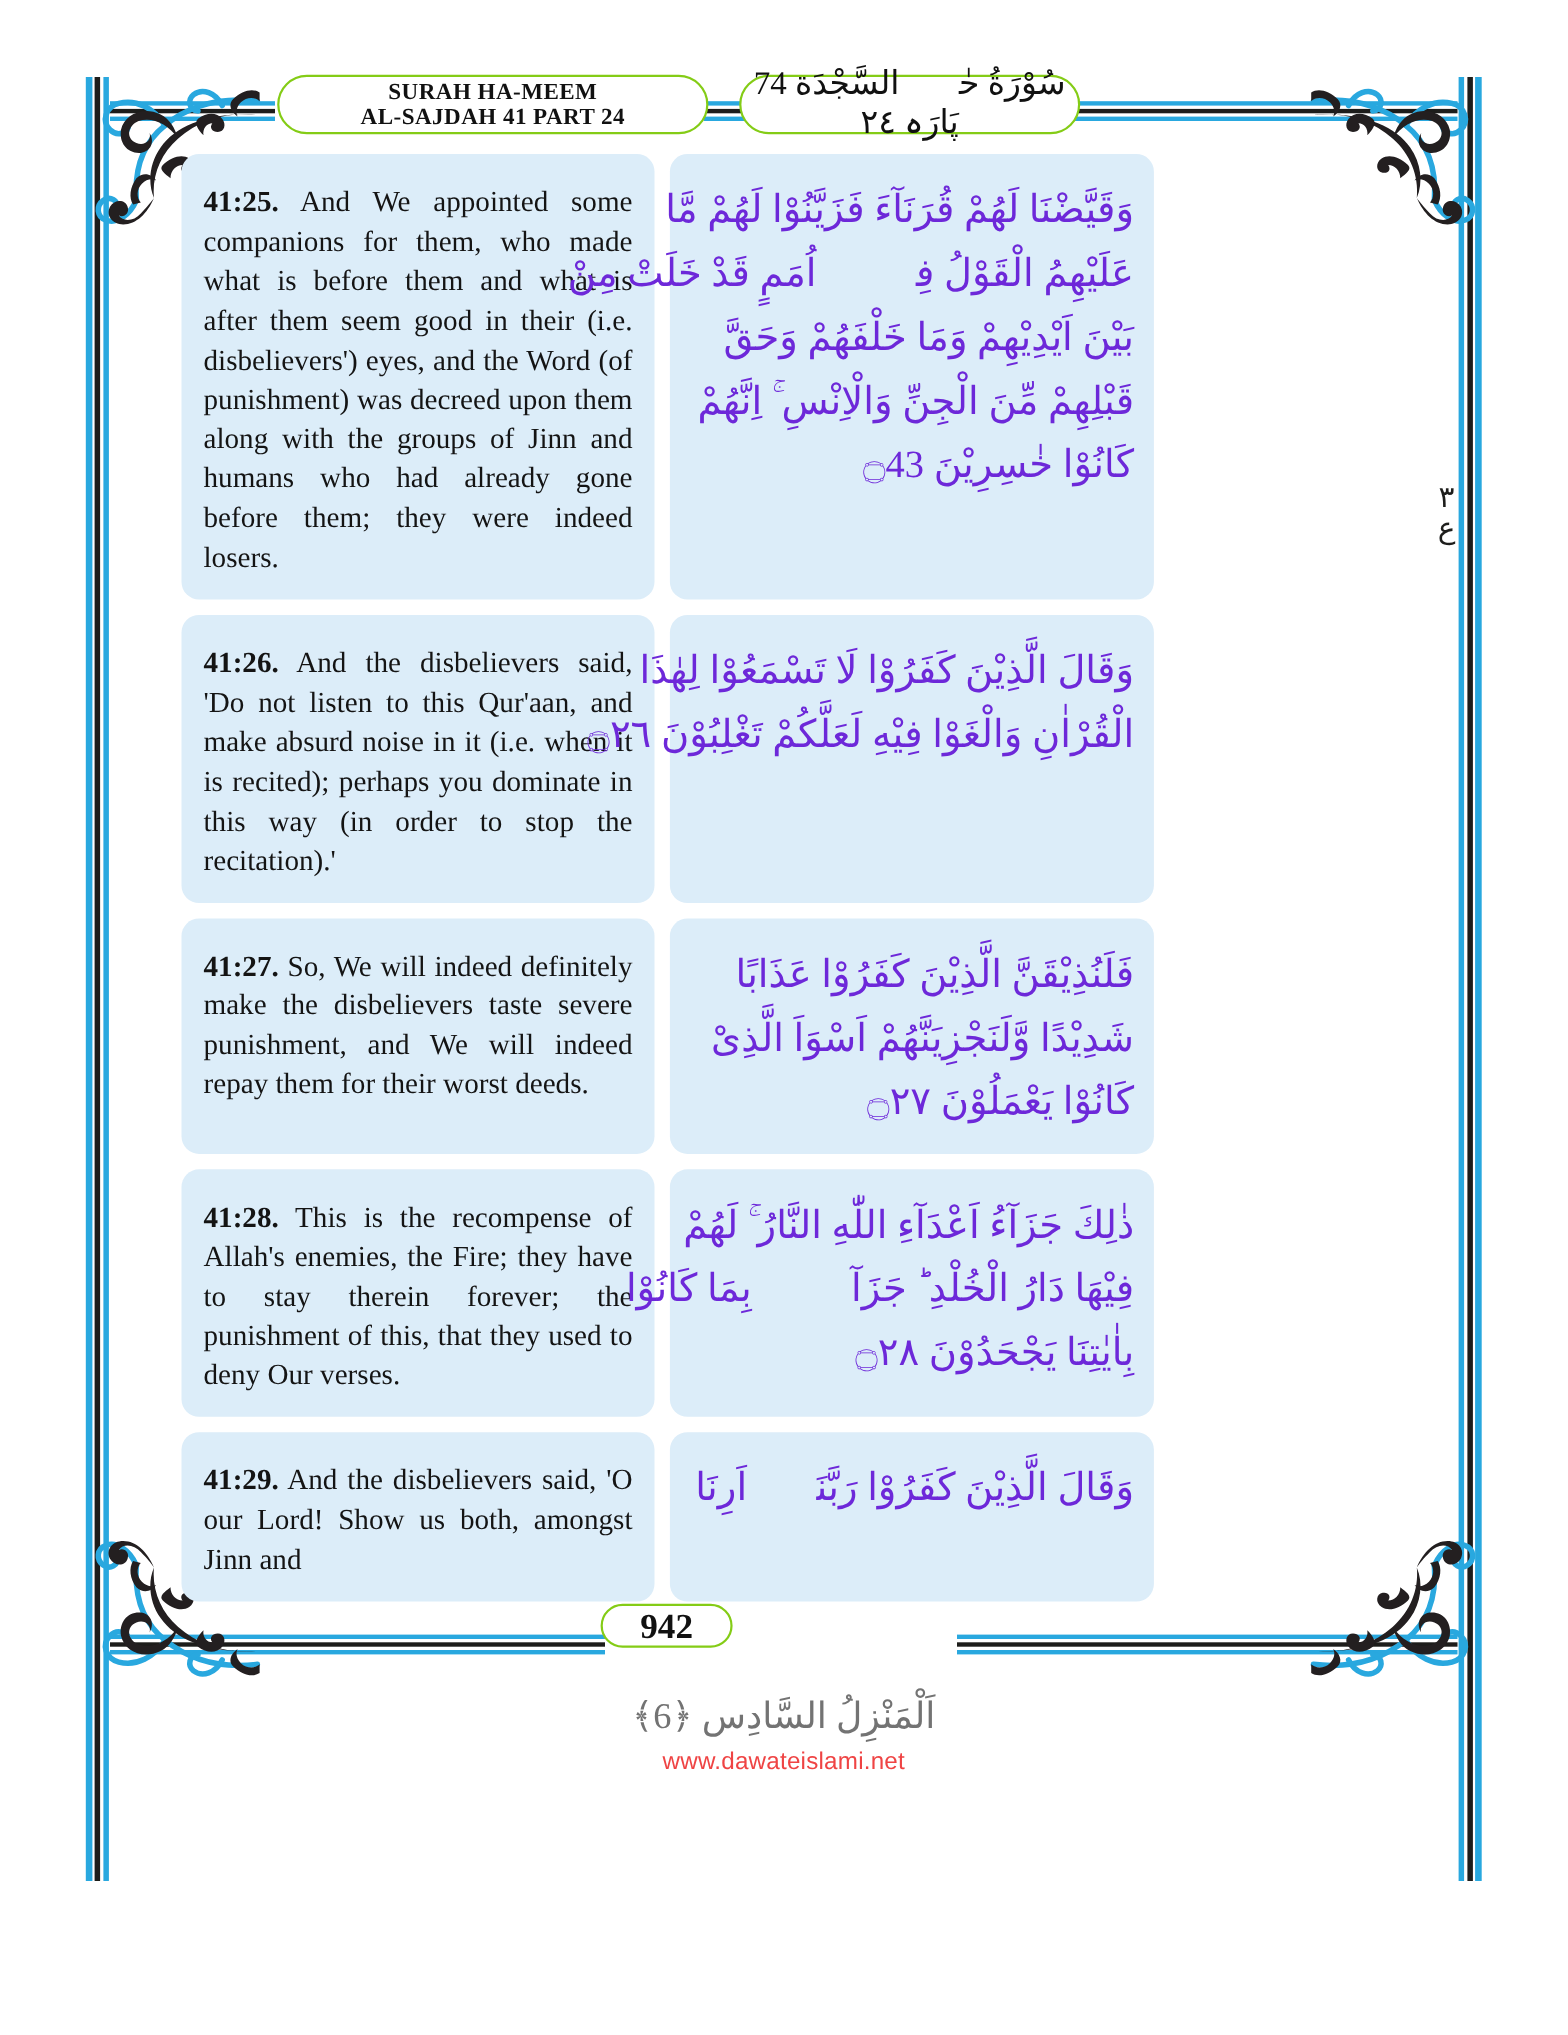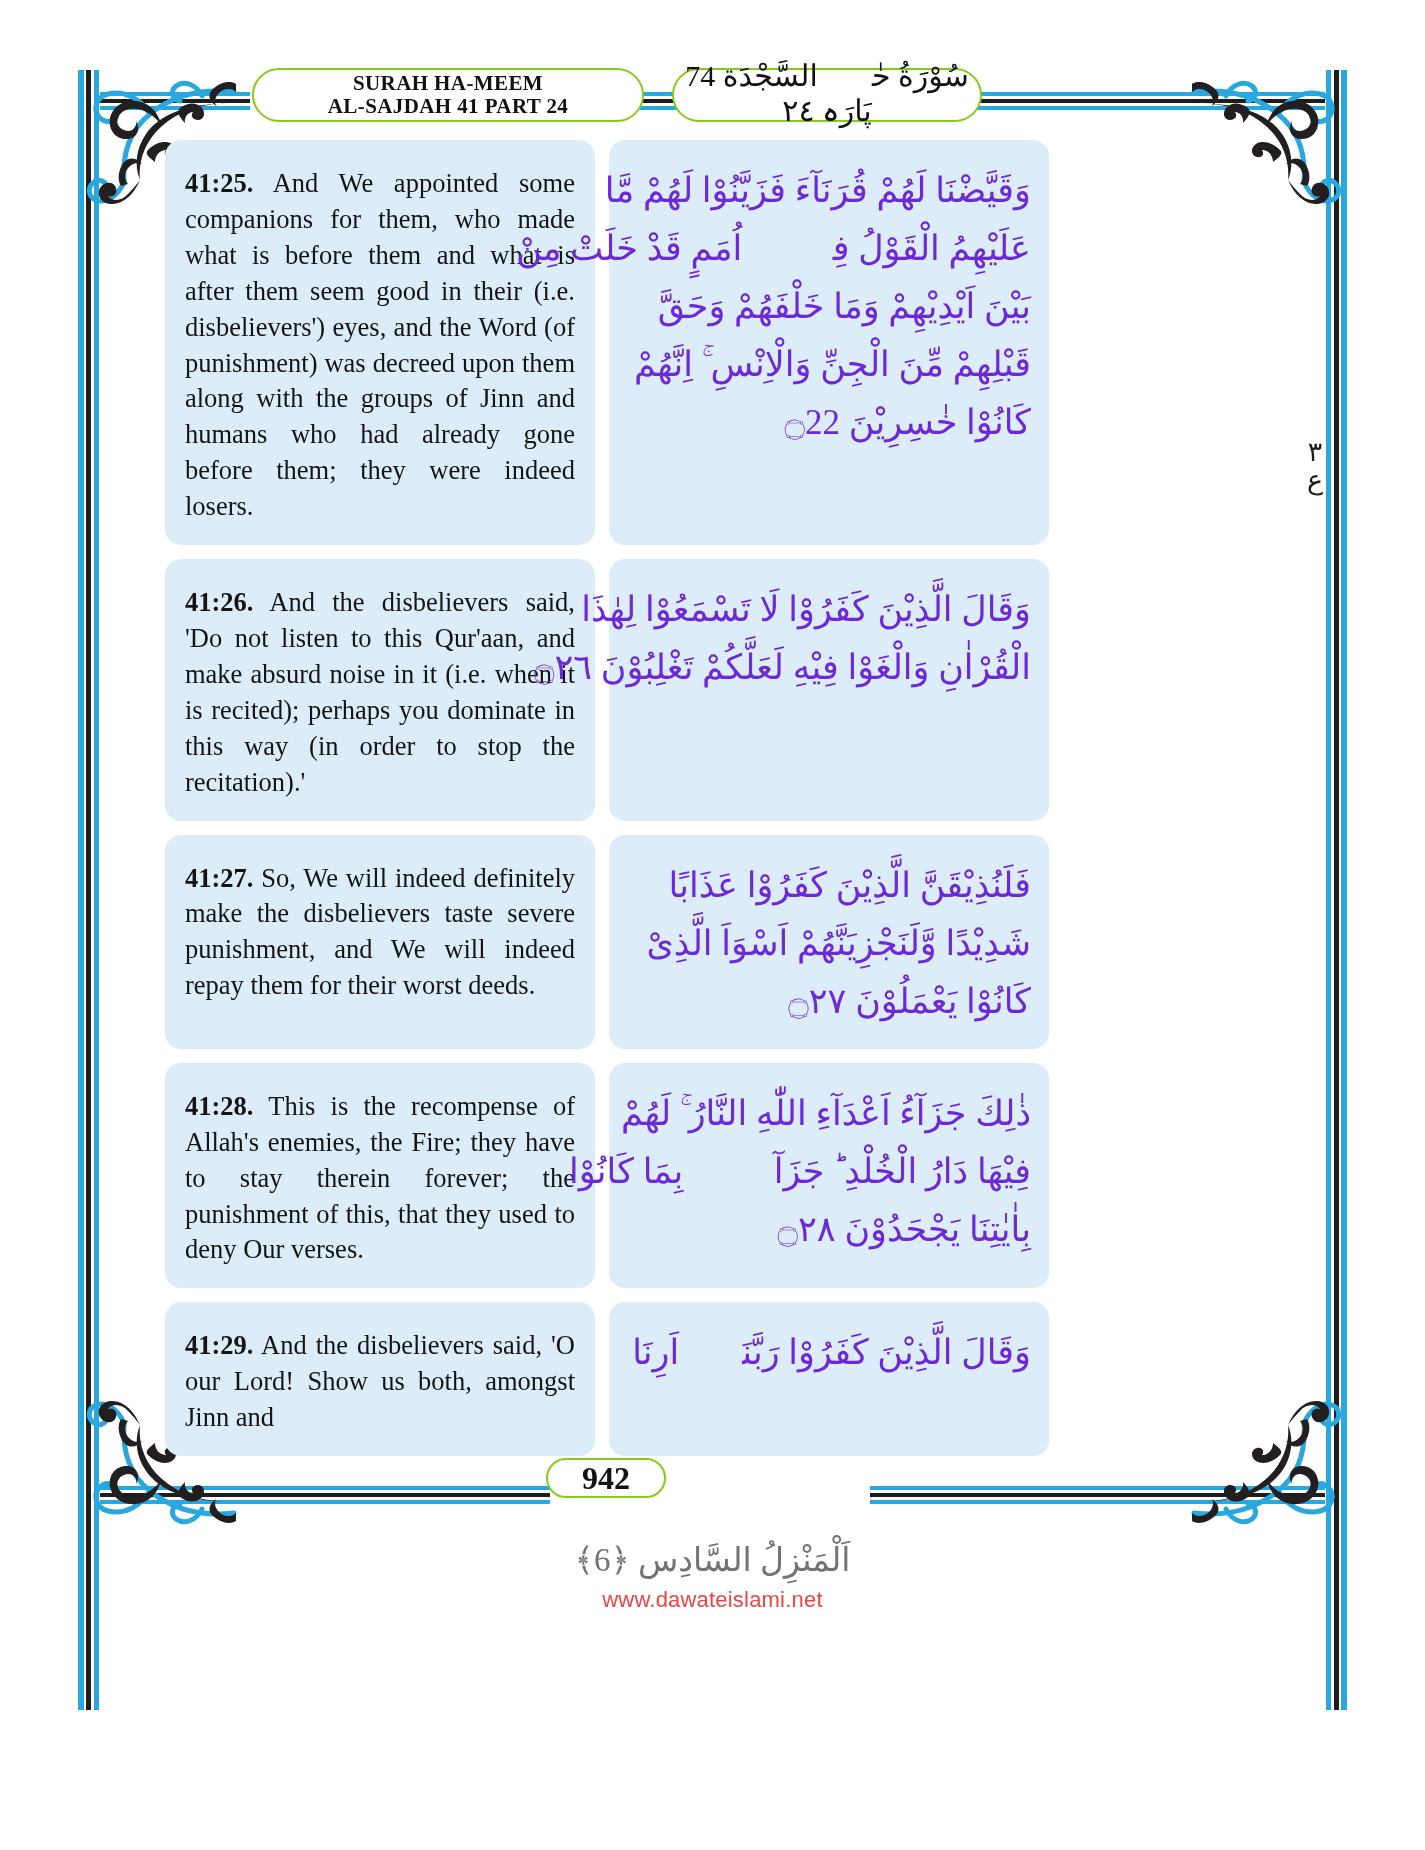--- a/index.html
+++ b/index.html
@@ -327,21 +327,21 @@
     <div class="verse-row">
       <div class="cell cell-en">
         <span class="vnum">41:25.</span>
         <span>And We appointed some companions for them, who made what is before them and what is after them seem good in their (i.e. disbelievers') eyes, and the Word (of punishment) was decreed upon them along with the groups of Jinn and humans who had already gone before them; they were indeed losers.</span>
       </div>
       <div class="cell cell-ar">
         <span class="aline">وَقَيَّضْنَا لَهُمْ قُرَنَآءَ فَزَيَّنُوْا لَهُمْ مَّا</span>
         <span class="aline">عَلَيْهِمُ الْقَوْلُ فِيْۤ اُمَمٍ قَدْ خَلَتْ مِنْ</span>
         <span class="aline">بَيْنَ اَيْدِيْهِمْ وَمَا خَلْفَهُمْ وَحَقَّ</span>
         <span class="aline">قَبْلِهِمْ مِّنَ الْجِنِّ وَالْاِنْسِ ۚ اِنَّهُمْ</span>
-        <span class="aline">كَانُوْا خٰسِرِيْنَ ۝22</span>
+        <span class="aline">كَانُوْا خٰسِرِيْنَ ۝43</span>
       </div>
     </div>
 
     <div class="verse-row">
       <div class="cell cell-en">
         <span class="vnum">41:26.</span>
         <span>And the disbelievers said, 'Do not listen to this Qur'aan, and make absurd noise in it (i.e. when it is recited); perhaps you dominate in this way (in order to stop the recitation).'</span>
       </div>
       <div class="cell cell-ar">
         <span class="aline">وَقَالَ الَّذِيْنَ كَفَرُوْا لَا تَسْمَعُوْا لِهٰذَا</span>

